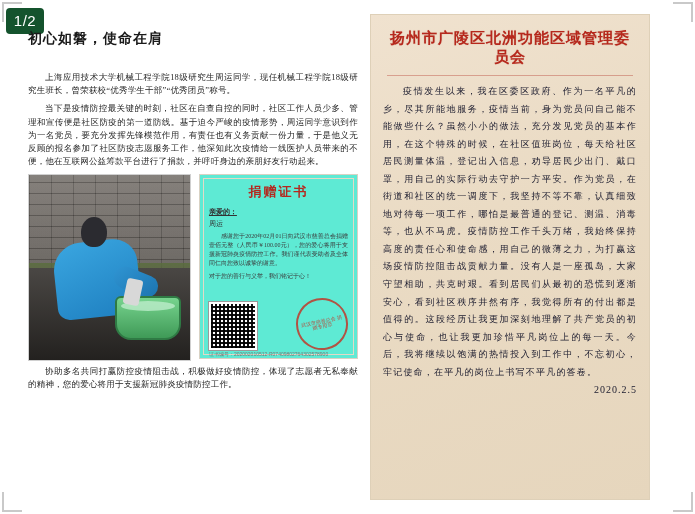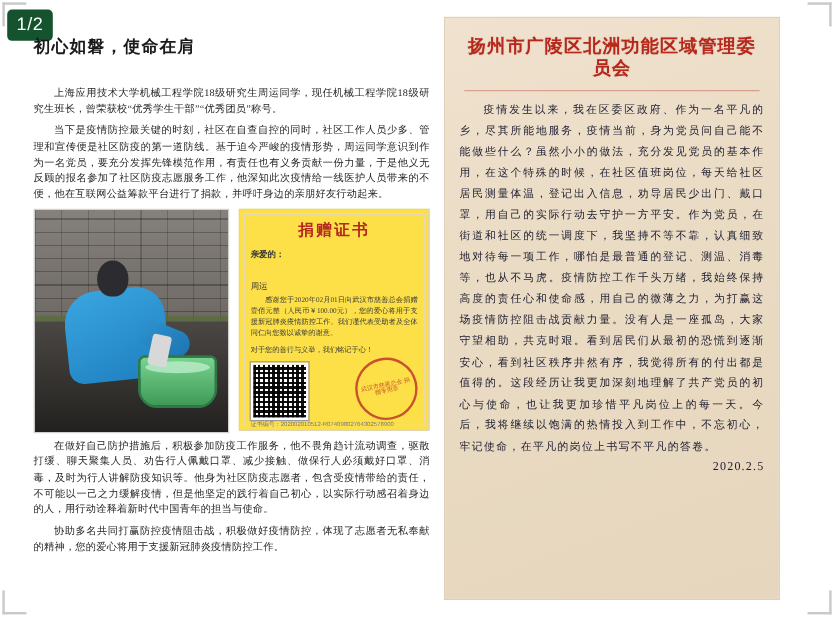--- a/index.html
+++ b/index.html
@@ -159,21 +159,21 @@
   .photo .grass {
     position: absolute;
     left: 0; right: 0; top: 88px; height: 18px;
     background: linear-gradient(180deg, rgba(90,110,60,0.85), rgba(40,50,28,0.2));
   }
 
   .cert {
     position: relative;
     width: 160px;
     height: 185px;
-    background: #fde047;
+    background: #5eead4;
     border: 1px solid #d9d2c4;
     box-sizing: border-box;
     padding: 8px 9px 6px 9px;
     overflow: hidden;
   }
   .cert::before {
     content: "";
     position: absolute;
     left: 3px; top: 3px; right: 3px; bottom: 3px;
     border: 1px solid #e3d9c6;
@@ -185,22 +185,23 @@
     font-family: "Liberation Serif", serif;
     font-weight: bold;
     font-size: 13px;
     letter-spacing: 2px;
     margin-bottom: 6px;
   }
   .cert-sub {
     font-family: "Liberation Serif", serif;
     font-size: 7px;
     color: #333;
-    margin: 0 0 17px 0;
+    margin: 0 0 2px 0;
     font-weight: bold;
+    text-decoration: underline;
   }
   .cert-name {
     font-family: "Liberation Serif", serif;
     font-size: 7px;
     color: #333;
     margin: 0 0 3px 0;
   }
   .cert-body {
     font-family: "Liberation Serif", serif;
     font-size: 6px;
@@ -357,21 +358,20 @@
         <div class="cert-bottom">
           <div class="qr"></div>
           <div class="seal">武汉市慈善总会 捐赠专用章</div>
         </div>
         <div class="cert-no">证书编号：202002010512-R07409802764302578900</div>
       </div>
 
     </div>
 
 
-    <p class="article-para">在做好自己防护措施后，积极参加防疫工作服务，他不畏角趋计流动调查，驱散打缓、聊天聚集人员、劝告行人佩戴口罩、减少接触、做保行人必须戴好口罩、消毒，及时为行人讲解防疫知识等。他身为社区防疫志愿者，包含受疫情带给的责任，不可能以一己之力缓解疫情，但是他坚定的践行着自己初心，以实际行动感召着身边的人，用行动诠释着新时代中国青年的担当与使命。</p>
     <p class="article-para">协助多名共同打赢防控疫情阻击战，积极做好疫情防控，体现了志愿者无私奉献的精神，您的爱心将用于支援新冠肺炎疫情防控工作。</p>
   </div>
 
   <div class="right-panel">
     <div class="letter-title">扬州市广陵区北洲功能区域管理委员会</div>
     <div class="letter-rule"></div>
     <div class="letter-body">疫情发生以来，我在区委区政府、作为一名平凡的乡，尽其所能地服务，疫情当前，身为党员问自己能不能做些什么？虽然小小的做法，充分发见党员的基本作用，在这个特殊的时候，在社区值班岗位，每天给社区居民测量体温，登记出入信息，劝导居民少出门、戴口罩，用自己的实际行动去守护一方平安。作为党员，在街道和社区的统一调度下，我坚持不等不靠，认真细致地对待每一项工作，哪怕是最普通的登记、测温、消毒等，也从不马虎。疫情防控工作千头万绪，我始终保持高度的责任心和使命感，用自己的微薄之力，为打赢这场疫情防控阻击战贡献力量。没有人是一座孤岛，大家守望相助，共克时艰。看到居民们从最初的恐慌到逐渐安心，看到社区秩序井然有序，我觉得所有的付出都是值得的。这段经历让我更加深刻地理解了共产党员的初心与使命，也让我更加珍惜平凡岗位上的每一天。今后，我将继续以饱满的热情投入到工作中，不忘初心，牢记使命，在平凡的岗位上书写不平凡的答卷。</div>
     <div class="letter-date">2020.2.5</div>
   </div>
 

